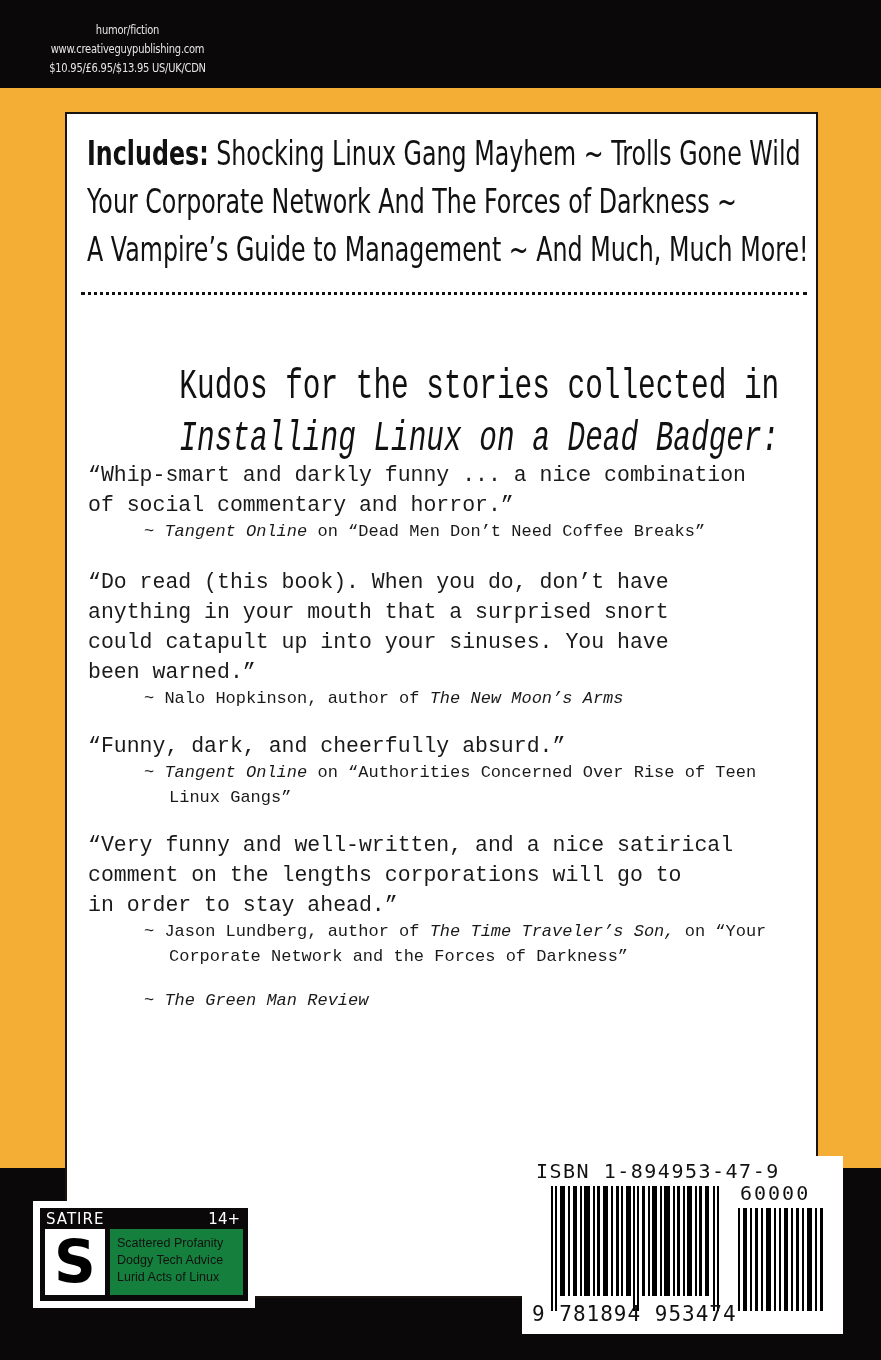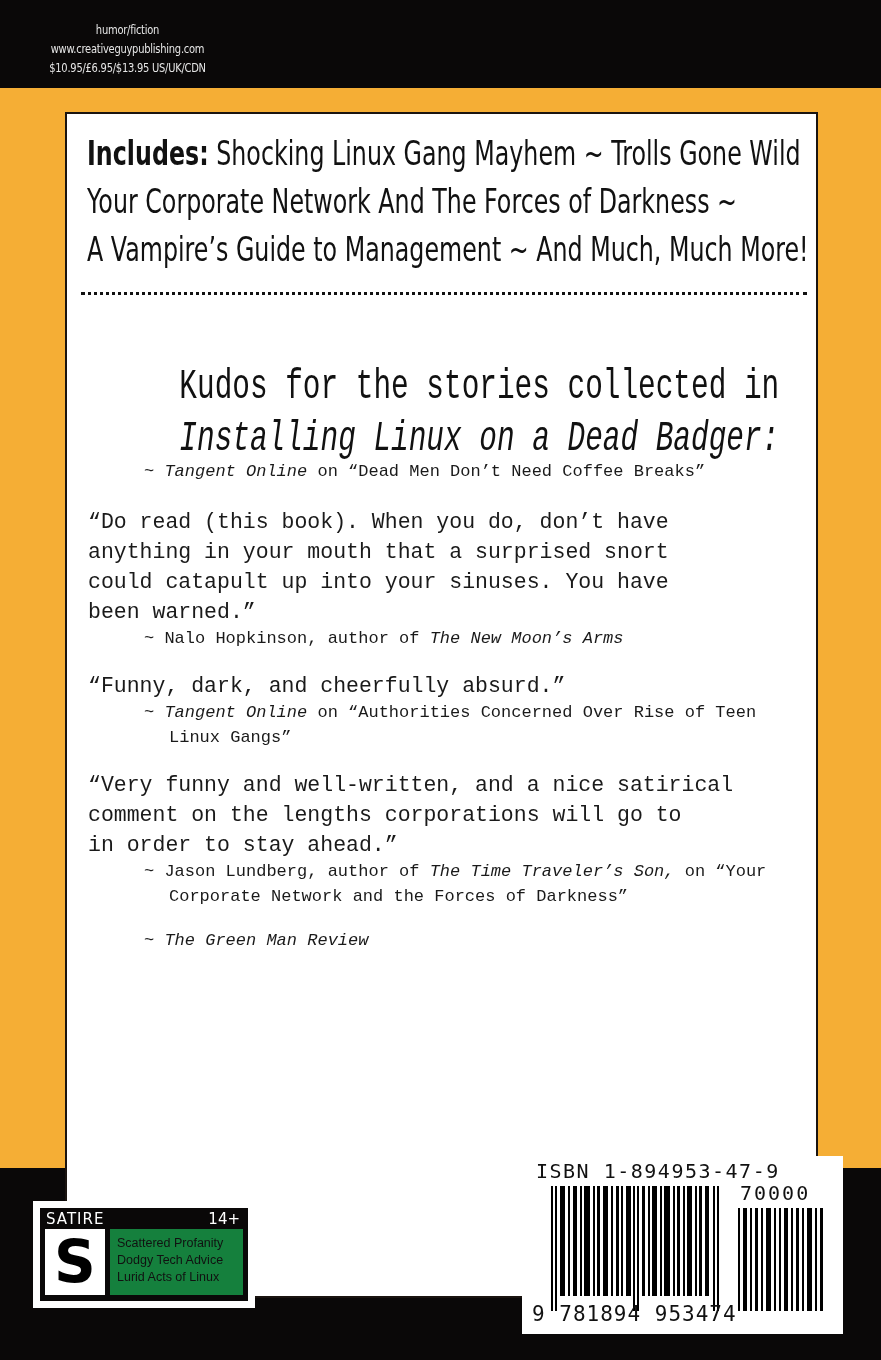--- a/index.html
+++ b/index.html
@@ -60,20 +60,22 @@
 
   <div class="dots"></div>
 
   <div class="kudos">
     <div>Kudos for the stories collected in</div>
     <div class="title">Installing Linux on a Dead Badger:</div>
   </div>
 
   <div class="quotes">
     <div class="q q1">
+      <div class="text">“Whip-smart and darkly funny ... a nice combination
+of social commentary and horror.”</div>
       <div class="attr"><span>~ </span><i>Tangent Online</i><span> on “Dead Men Don’t Need Coffee Breaks”</span></div>
     </div>
     <div class="q">
       <div class="text">“Do read (this book). When you do, don’t have
 anything in your mouth that a surprised snort
 could catapult up into your sinuses. You have
 been warned.”</div>
       <div class="attr"><span>~ Nalo Hopkinson, author of </span><i>The New Moon’s Arms</i><span></span></div>
     </div>
     <div class="q">
@@ -102,21 +104,21 @@
     <div class="rating-desc">
       <div>Scattered Profanity</div>
       <div>Dodgy Tech Advice</div>
       <div>Lurid Acts of Linux</div>
     </div>
   </div>
 </div>
 
 <div class="barcode">
   <div class="isbn">ISBN 1-894953-47-9</div>
-  <div class="addon-num">70000</div>
+  <div class="addon-num">60000</div>
   <svg class="bars" viewBox="0 0 170 125" preserveAspectRatio="none">
     <g fill="#000">
       <rect x="0" y="0" width="2" height="125"></rect>
         <rect x="4" y="0" width="2" height="125"></rect>
       <rect x="9" y="0" width="5" height="110"></rect>
         <rect x="17" y="0" width="2" height="110"></rect>
       <rect x="22" y="0" width="4" height="110"></rect>
         <rect x="29" y="0" width="2" height="110"></rect>
       <rect x="33" y="0" width="6" height="110"></rect>
         <rect x="42" y="0" width="2" height="110"></rect>

